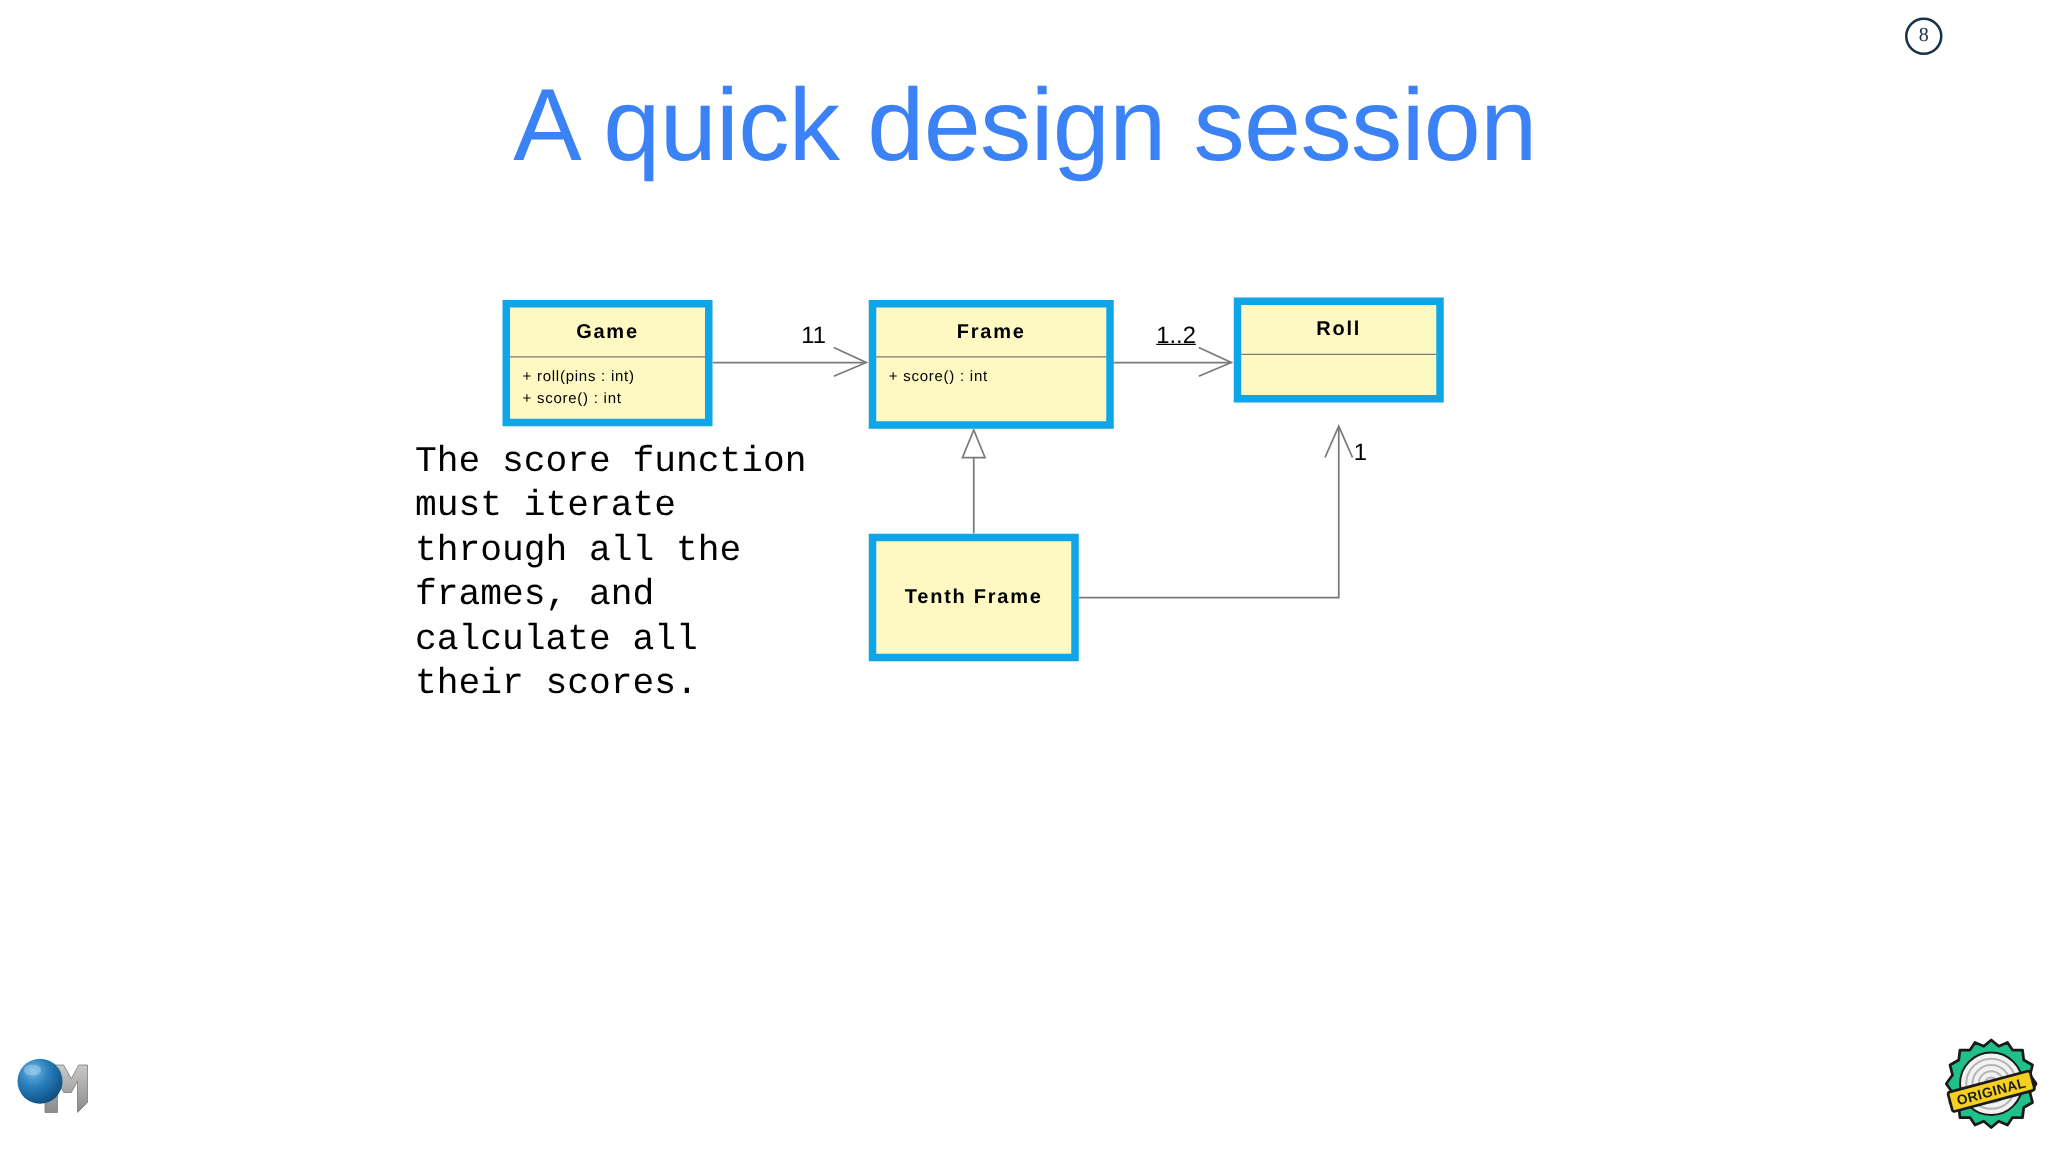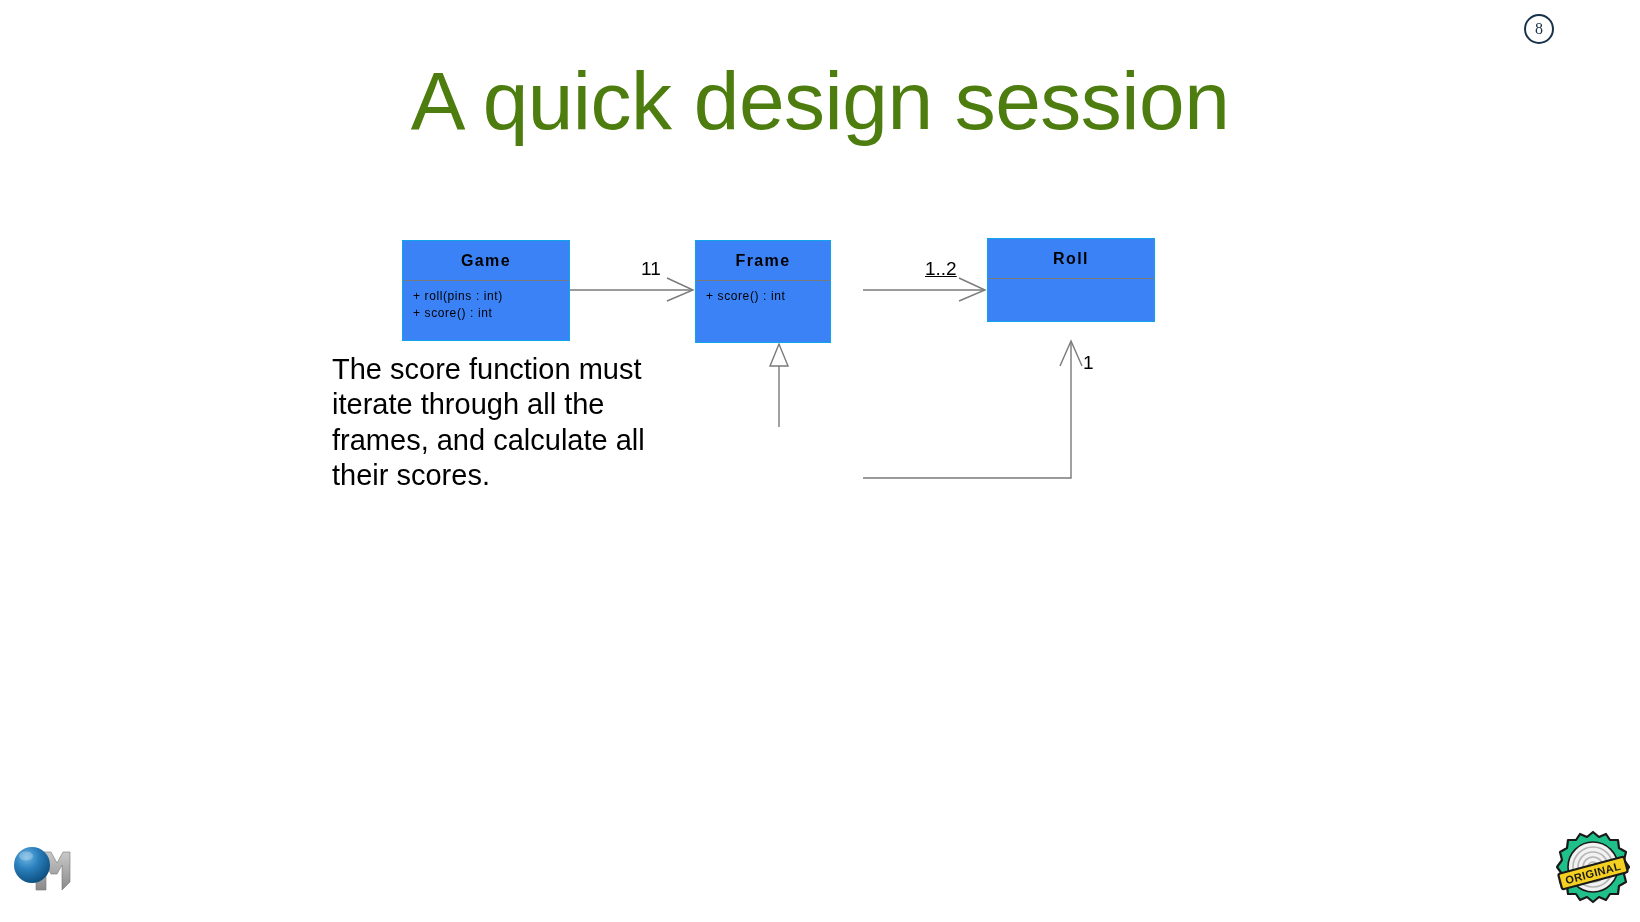--- a/index.html
+++ b/index.html
@@ -34,56 +34,56 @@
   }
 
   
   #slide-title {
     position: absolute;
     top: 58px;
     left: 0;
     width: 1640px;
     text-align: center;
     font-size: 82px;
-    color: #4d7c0f;
+    color: #3b82f6;
     font-family: "Liberation Sans", sans-serif;
     font-weight: 400;
     letter-spacing: -0.5px;
     line-height: 1.05;
   }
 
   
   #body-text {
     position: absolute;
     left: 332px;
     top: 352px;
     width: 330px;
     font-size: 29px;
     line-height: 1.22;
     color: #000000;
-    font-family: Liberation Sans, sans-serif;
+    font-family: Liberation Mono, monospace;
     white-space: pre-line;
   }
 
   
   #uml-diagram {
     position: absolute;
     left: 0;
     top: 0;
     width: 1640px;
     height: 922px;
     pointer-events: none;
   }
   #uml-diagram > * { pointer-events: auto; }
 
   
   .uml-class {
     position: absolute;
-    background: #3b82f6;
-    border: 1px solid #0ea5e9;
+    background: #fef9c3;
+    border: 6px solid #0ea5e9;
     box-sizing: border-box;
     display: flex;
     flex-direction: column;
   }
   .uml-class .uml-name {
     text-align: center;
     font-weight: bold;
     font-size: 16px;
     letter-spacing: 1.4px;
     color: #000;
@@ -108,21 +108,21 @@
   .uml-class.no-compartments {
     align-items: center;
     justify-content: center;
   }
   .uml-class.no-compartments .uml-name {
     padding: 0;
   }
 
   
   #class-game       { left: 402px;  top: 240px; width: 168px; height: 101px; }
-  #class-frame      { left: 695px;  top: 240px; width: 136px; height: 103px; }
+  #class-frame      { left: 695px;  top: 240px; width: 196px; height: 103px; }
   #class-roll       { left: 987px;  top: 238px; width: 168px; height: 84px; }
   #class-tenthframe { left: 695px;  top: 427px; width: 168px; height: 102px; }
 
   
   .mult-label {
     position: absolute;
     font-size: 19px;
     color: #000;
     font-family: "Liberation Sans", sans-serif;
     white-space: nowrap;
@@ -201,20 +201,23 @@
     <div class="uml-name">Frame</div>
     <div class="uml-divider"></div>
     <div class="uml-members">+ score() : int</div>
   </div>
 
   <div class="uml-class" id="class-roll">
     <div class="uml-name">Roll</div>
     <div class="uml-divider"></div>
   </div>
 
+  <div class="uml-class no-compartments" id="class-tenthframe">
+    <div class="uml-name">Tenth Frame</div>
+  </div>
 
   <div class="mult-label" id="mult-10">11</div>
 
   <div class="mult-label" id="mult-1-2">1..2</div>
 
   <div class="mult-label" id="mult-1">1</div>
 
 </div>
 
 <svg id="brand-logo" viewBox="0 0 62 56" xmlns="http://www.w3.org/2000/svg">

